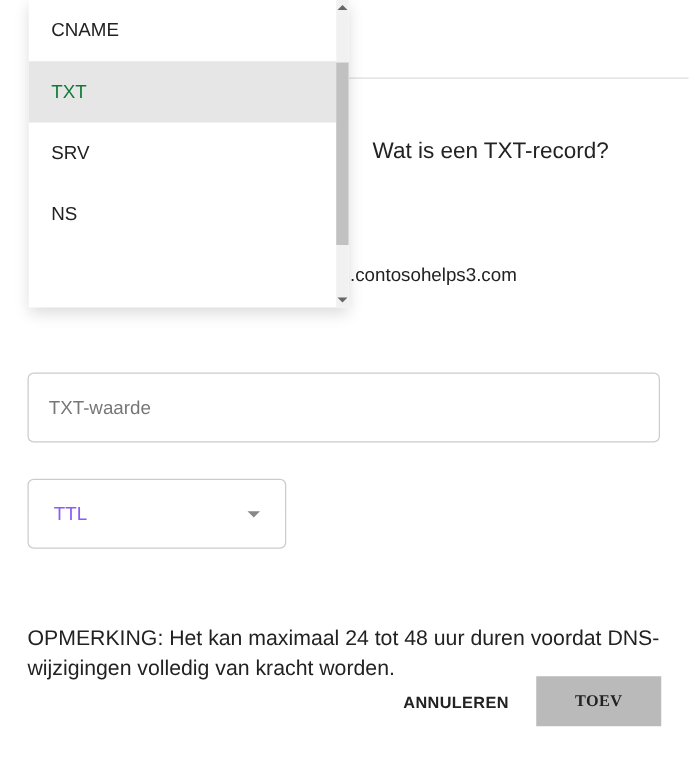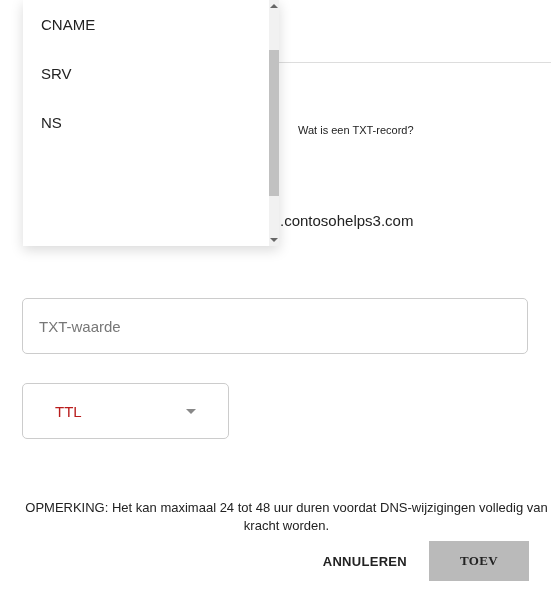--- a/index.html
+++ b/index.html
@@ -96,22 +96,22 @@
       left: 276px;
       top: 62px;
       width: 275px;
       height: 1px;
       background: #ddd;
     }
 
     .info-link {
       position: absolute;
       left: 298px;
-      top: 124px;
-      font-size: 11px;
+      top: 110px;
+      font-size: 18px;
       color: #222;
       cursor: pointer;
     }
 
     .domain-text {
       position: absolute;
       left: 280px;
       top: 212px;
       font-size: 15px;
       color: #222;
@@ -136,45 +136,44 @@
     }
 
     .ttl-select {
       position: absolute;
       left: 22px;
       top: 383px;
       width: 207px;
       height: 56px;
       border: 1px solid #ccc;
       border-radius: 5px;
-      padding: 0 32px;
-      font-size: 15px;
-      color: #b91c1c;
+      padding: 0 20px;
+      font-size: 15px;
+      color: #8b5cf6;
       display: flex;
       align-items: center;
       justify-content: space-between;
       cursor: pointer;
       background: #fff;
     }
     .ttl-arrow {
       width: 0;
       height: 0;
       border-left: 5px solid transparent;
       border-right: 5px solid transparent;
       border-top: 5px solid #888;
     }
 
     .note-text {
       position: absolute;
       left: 22px;
       top: 499px;
-      font-size: 13px;
+      font-size: 17px;
       color: #222;
       line-height: 1.4;
-      text-align: center;
     }
     .note-label {
       font-weight: 500;
     }
 
     .button-row {
       position: absolute;
       bottom: 28px;
       right: 22px;
       display: flex;
@@ -203,20 +202,21 @@
       letter-spacing: 0.3px;
       font-family: Liberation Serif, serif;
     }
   </style>
 </head>
 <body>
 
 <div class="dropdown-panel">
   <div class="dropdown-list">
     <div class="dropdown-item">CNAME</div>
+    <div class="dropdown-item selected">TXT</div>
     <div class="dropdown-item">SRV</div>
     <div class="dropdown-item">NS</div>
   </div>
   <div class="scrollbar-track"></div>
   <div class="scrollbar-arrow-up"></div>
   <div class="scrollbar-thumb"></div>
   <div class="scrollbar-arrow-down"></div>
 </div>
 
 <div class="divider-line"></div>

